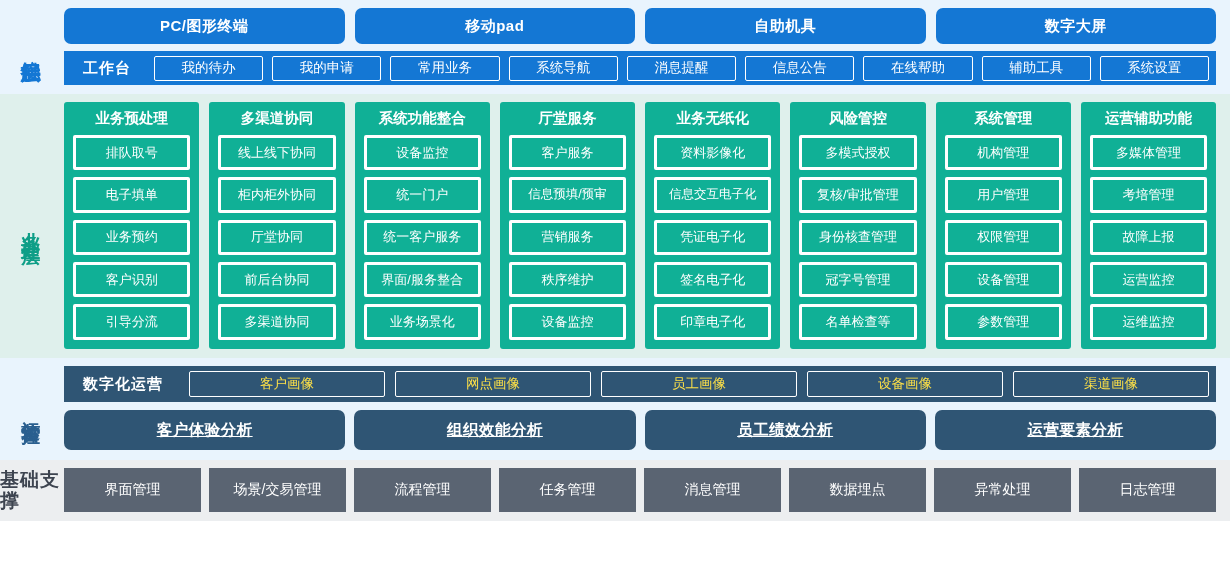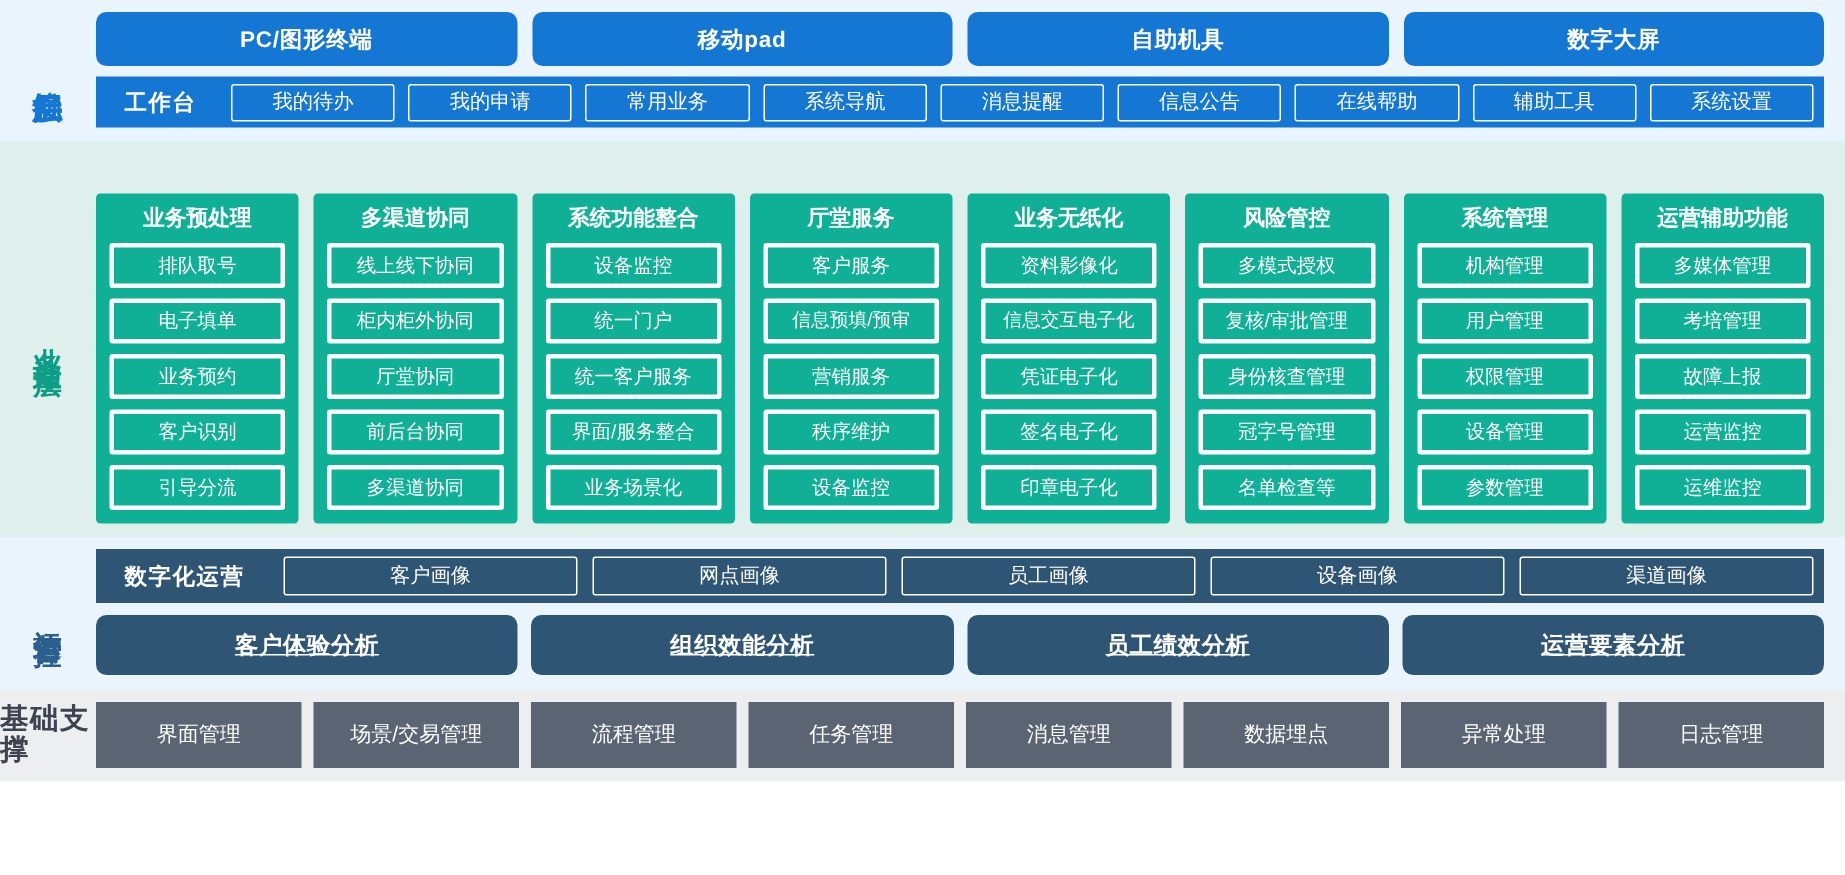--- a/index.html
+++ b/index.html
@@ -50,21 +50,20 @@
 
   
   .band-biz { background: #dff0ec; height: 284px; }
   .band-biz .band-label { color: #0e9e87; font-size: 19px; letter-spacing: 4px; }
   .band-biz .band-body { padding: 8px 14px 9px 2px; }
   .biz-cols { display: flex; gap: 10px; height: 100%; }
   .biz-col {
     flex: 1 1 0; background: #10b096; border-radius: 3px;
     display: flex; flex-direction: column; align-items: stretch;
     padding: 7px 9px 9px 9px;
-    margin-top: 27px;
   }
   .biz-col-title {
     color: #ffffff; font-weight: bold; font-size: 14.5px;
     text-align: center; margin-bottom: 7px; white-space: nowrap;
   }
   .biz-items { flex: 1 1 auto; display: flex; flex-direction: column; gap: 7px; }
   .biz-item {
     flex: 1 1 0; border: 3px solid #ffffff; border-radius: 2px;
     display: flex; align-items: center; justify-content: center; text-align: center;
     color: #ffffff; font-size: 13px; line-height: 1.08; padding: 0 2px;
@@ -80,21 +79,21 @@
     height: 36px; background: #2f5574;
     display: flex; align-items: center; gap: 10px; padding: 0 7px;
   }
   .ops-title {
     color: #fff; font-weight: bold; font-size: 15px;
     padding: 0 16px 0 12px; white-space: nowrap; letter-spacing: 1px;
   }
   .ops-btn {
     flex: 1 1 0; height: 26px; border: 1px solid #ffffff; border-radius: 2px;
     display: flex; align-items: center; justify-content: center;
-    color: #ffffff; font-size: 13.5px; white-space: nowrap;
+    color: #fde047; font-size: 13.5px; white-space: nowrap;
   }
   .ops-row2 { height: 40px; display: flex; gap: 9px; }
   .ops-pill {
     flex: 1 1 0; background: #2f5574; border-radius: 7px;
     display: flex; align-items: center; justify-content: center;
     color: #fff; font-weight: bold; font-size: 15.5px; letter-spacing: .5px; text-decoration: underline;
   }
 
   
   .band-base { background: #eceef0; height: 66px; flex: 1 1 auto; }

